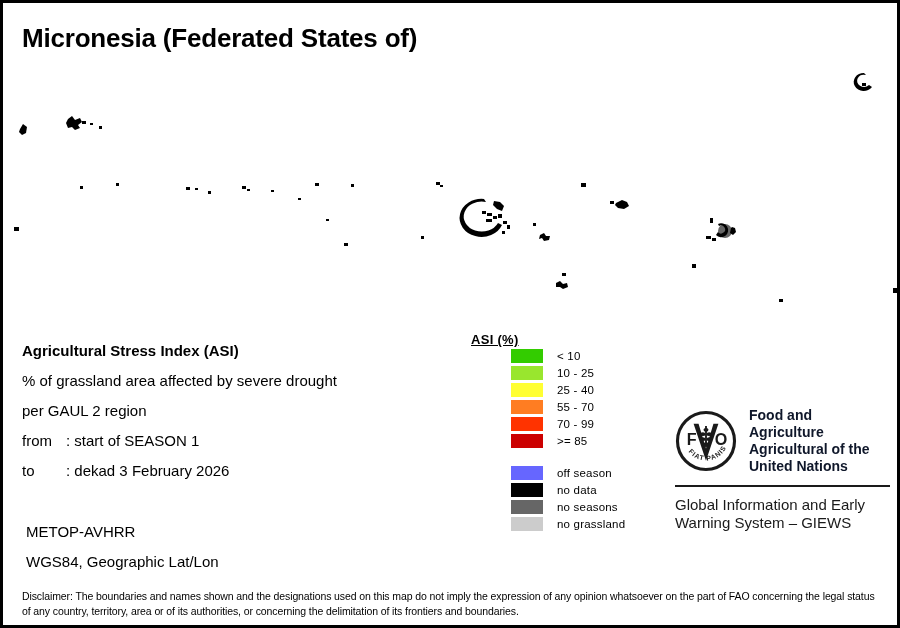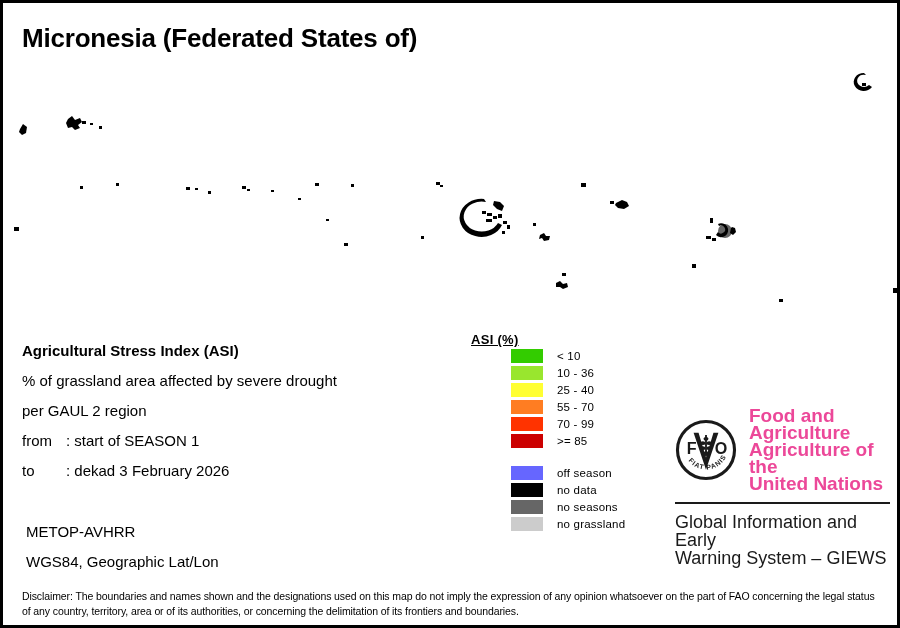--- a/index.html
+++ b/index.html
@@ -125,32 +125,32 @@
     display: flex;
     align-items: center;
   }
   #fao-emblem {
     flex: 0 0 62px;
     width: 62px;
     height: 62px;
   }
   #fao-name {
     margin-left: 12px;
-    font-size: 19px;
+    font-size: 14px;
     font-weight: bold;
     line-height: 17px;
-    color: #ec4899;
+    color: #0f172a;
   }
   #fao-rule {
     margin-top: 10px;
     border-top: 2px solid #1a1a1a;
   }
   #giews-name {
     margin-top: 9px;
-    font-size: 18px;
+    font-size: 15px;
     line-height: 18px;
     color: #1a1a1a;
   }
 
   
   #disclaimer {
     position: absolute;
     left: 19px;
     top: 586px;
     width: 860px;
@@ -263,21 +263,21 @@
   <div id="legend">
     <div id="legend-title">ASI (%)</div>
 
     <div>
       <div class="legend-row">
         <span class="legend-swatch" style="background-color: rgb(51, 204, 0);"></span>
         <span class="legend-label">&lt; 10</span>
       </div>
       <div class="legend-row">
         <span class="legend-swatch" style="background-color: rgb(153, 230, 46);"></span>
-        <span class="legend-label">10 - 36</span>
+        <span class="legend-label">10 - 25</span>
       </div>
       <div class="legend-row">
         <span class="legend-swatch" style="background-color: rgb(255, 255, 51);"></span>
         <span class="legend-label">25 - 40</span>
       </div>
       <div class="legend-row">
         <span class="legend-swatch" style="background-color: rgb(255, 125, 34);"></span>
         <span class="legend-label">55 - 70</span>
       </div>
       <div class="legend-row">
@@ -332,21 +332,21 @@
           <text x="64" y="56" font-family="'Liberation Sans', sans-serif" font-size="26" font-weight="bold" fill="#1a1a1a">O</text>
 
           <path id="mottoArc" d="M18 62 A36 36 0 0 0 82 62" fill="none"></path>
           <text font-family="'Liberation Sans', sans-serif" font-size="11" font-weight="bold" fill="#1a1a1a" letter-spacing="1.5">
             <textPath href="#mottoArc" startOffset="8%">FIAT PANIS</textPath>
           </text>
         </svg>
       </div>
       <div id="fao-name">
         <div>Food and Agriculture</div>
-        <div>Agriculture of the</div>
+        <div>Agricultural of the</div>
         <div>United Nations</div>
       </div>
     </div>
     <div id="fao-rule"></div>
     <div id="giews-name">
       <div>Global Information and Early</div>
       <div>Warning System – GIEWS</div>
     </div>
   </div>
 

